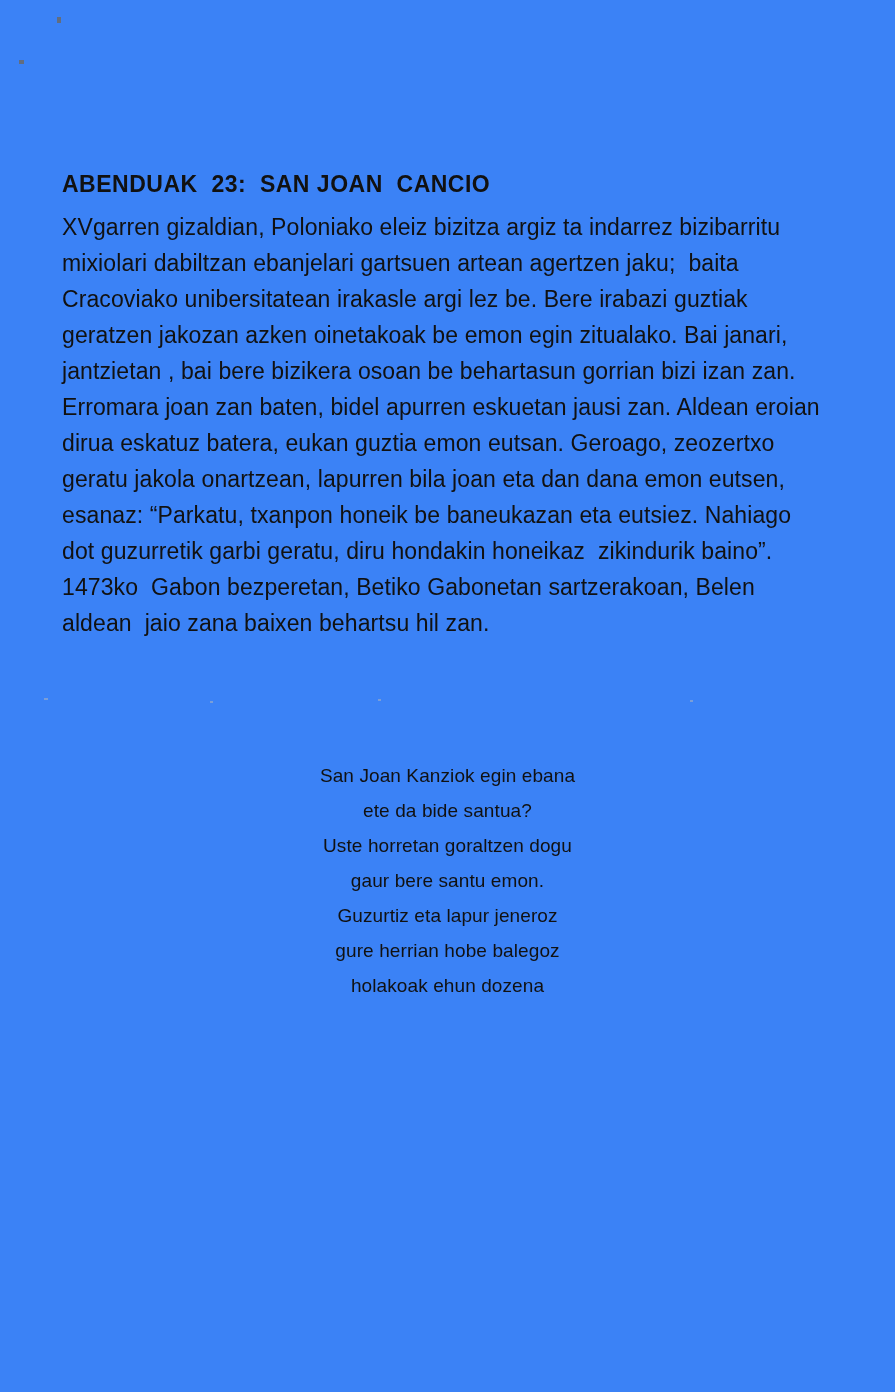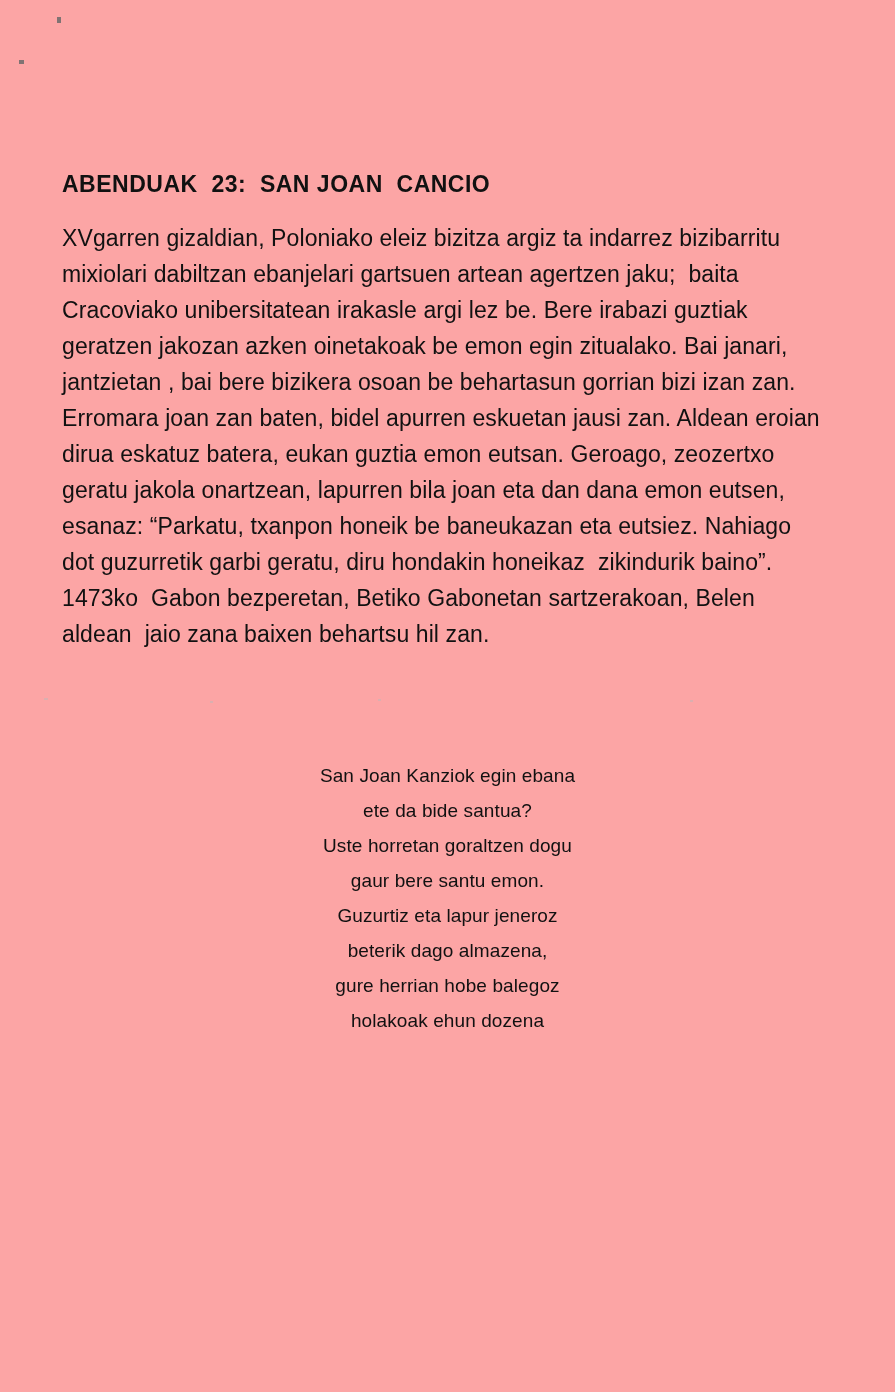--- a/index.html
+++ b/index.html
@@ -4,42 +4,42 @@
 <style>
   html, body {
     margin: 0;
     padding: 0;
     background: #ffffff;
   }
   .page {
     position: relative;
     width: 895px;
     height: 1392px;
-    background: #fca5a5;
+    background: #3b82f6;
     overflow: hidden;
     font-family: "Liberation Sans", sans-serif;
     color: #111111;
     -webkit-font-smoothing: antialiased;
   }
   .content {
     position: absolute;
     left: 62px;
     top: 166px;
     right: 30px;
   }
   .doc-title {
     font-size: 23px;
     font-weight: bold;
     letter-spacing: 0.5px;
     white-space: pre;
     line-height: 36px;
     margin: 0;
   }
   .para {
-    margin-top: 18px;
+    margin-top: 7px;
   }
   .para-line {
     font-size: 23px;
     line-height: 36px;
     white-space: pre;
     letter-spacing: 0.1px;
   }
   .poem {
     position: absolute;
     left: 0;
@@ -95,18 +95,17 @@
       <div class="para-line">aldean  jaio zana baixen behartsu hil zan.</div>
     </div>
   </div>
 
   <div class="poem">
     <div class="poem-line">San Joan Kanziok egin ebana</div>
     <div class="poem-line">ete da bide santua?</div>
     <div class="poem-line">Uste horretan goraltzen dogu</div>
     <div class="poem-line">gaur bere santu emon.</div>
     <div class="poem-line">Guzurtiz eta lapur jeneroz</div>
-    <div class="poem-line">beterik dago almazena,</div>
     <div class="poem-line">gure herrian hobe balegoz</div>
     <div class="poem-line">holakoak ehun dozena</div>
   </div>
 
 </div>
 
 </body></html>

